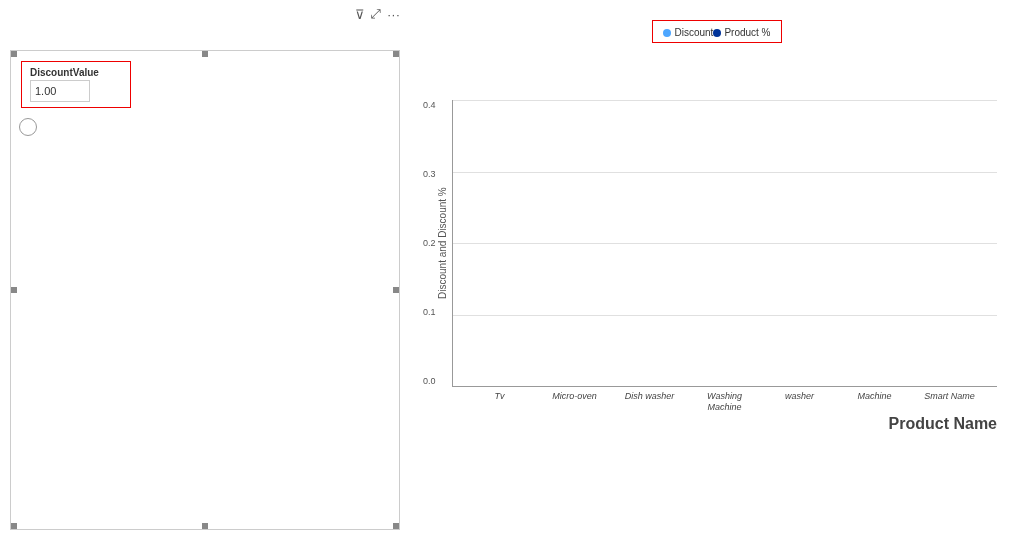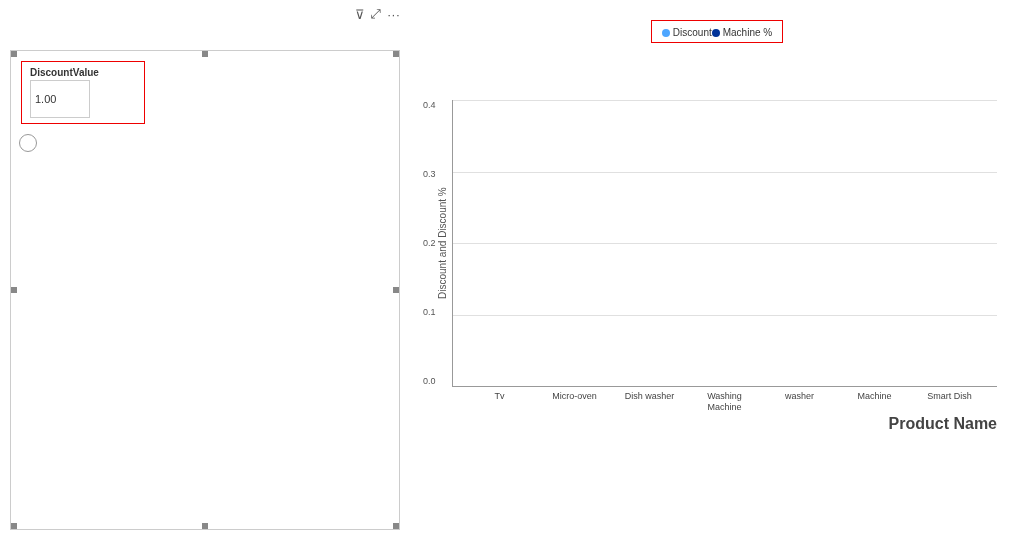--- a/index.html
+++ b/index.html
@@ -30,34 +30,34 @@
       border: 1px solid #ccc;
       position: relative;
       flex-shrink: 0;
       margin-top: 20px;
     }
 
     .left-panel-inner {
       border: 1.5px solid #e00;
       margin: 10px;
       padding: 5px 8px;
-      width: 124px;
+      width: 110px;
     }
 
     .field-label {
       font-size: 10px;
       font-weight: 600;
       color: #333;
     }
 
     .field-value {
       font-size: 11px;
       color: #333;
       border: 1px solid #ccc;
-      padding: 12px 4px;
+      padding: 4px 4px;
       width: 60px;
       display: inline-block;
       margin-top: 2px;
     }
 
     .circle-icon {
       width: 18px;
       height: 18px;
       border: 1.5px solid #999;
       border-radius: 50%;
@@ -226,20 +226,21 @@
       gap: 10px;
       margin-top: 4px;
     }
 
     .x-label {
       flex: 1;
       text-align: center;
       font-size: 9px;
       color: #444;
       line-height: 1.2;
+      font-style: italic;
     }
 
     .x-axis-title {
       text-align: right;
       font-size: 16px;
       font-weight: 700;
       color: #444;
       margin-top: 2px;
     }
   </style>
@@ -276,21 +277,21 @@
 
   <div class="right-panel">
     <div class="chart-title-box">
       <div class="chart-legend">
         <div class="legend-item">
           <div class="legend-dot" style="background:#4da6ff;"></div>
           <span>Discount</span>
         </div>
         <div class="legend-item">
           <div class="legend-dot" style="background:#003399;"></div>
-          <span>Machine %</span>
+          <span>Product %</span>
         </div>
       </div>
     </div>
 
     <div class="chart-area">
       <div class="y-axis-label">Discount and Discount %</div>
       <div class="chart-inner">
         <div class="chart-plot">
 
           <div class="y-ticks">
@@ -345,21 +346,21 @@
           </div>
         </div>
 
         <div class="x-axis-labels">
           <div class="x-label">Tv</div>
           <div class="x-label">Micro-oven</div>
           <div class="x-label">Dish washer</div>
           <div class="x-label">Washing<br>Machine</div>
           <div class="x-label">washer</div>
           <div class="x-label">Machine</div>
-          <div class="x-label">Smart Dish</div>
+          <div class="x-label">Smart Name</div>
         </div>
 
         <div class="x-axis-title">Product Name</div>
       </div>
     </div>
   </div>
 
 </div>
 
 </body></html>

